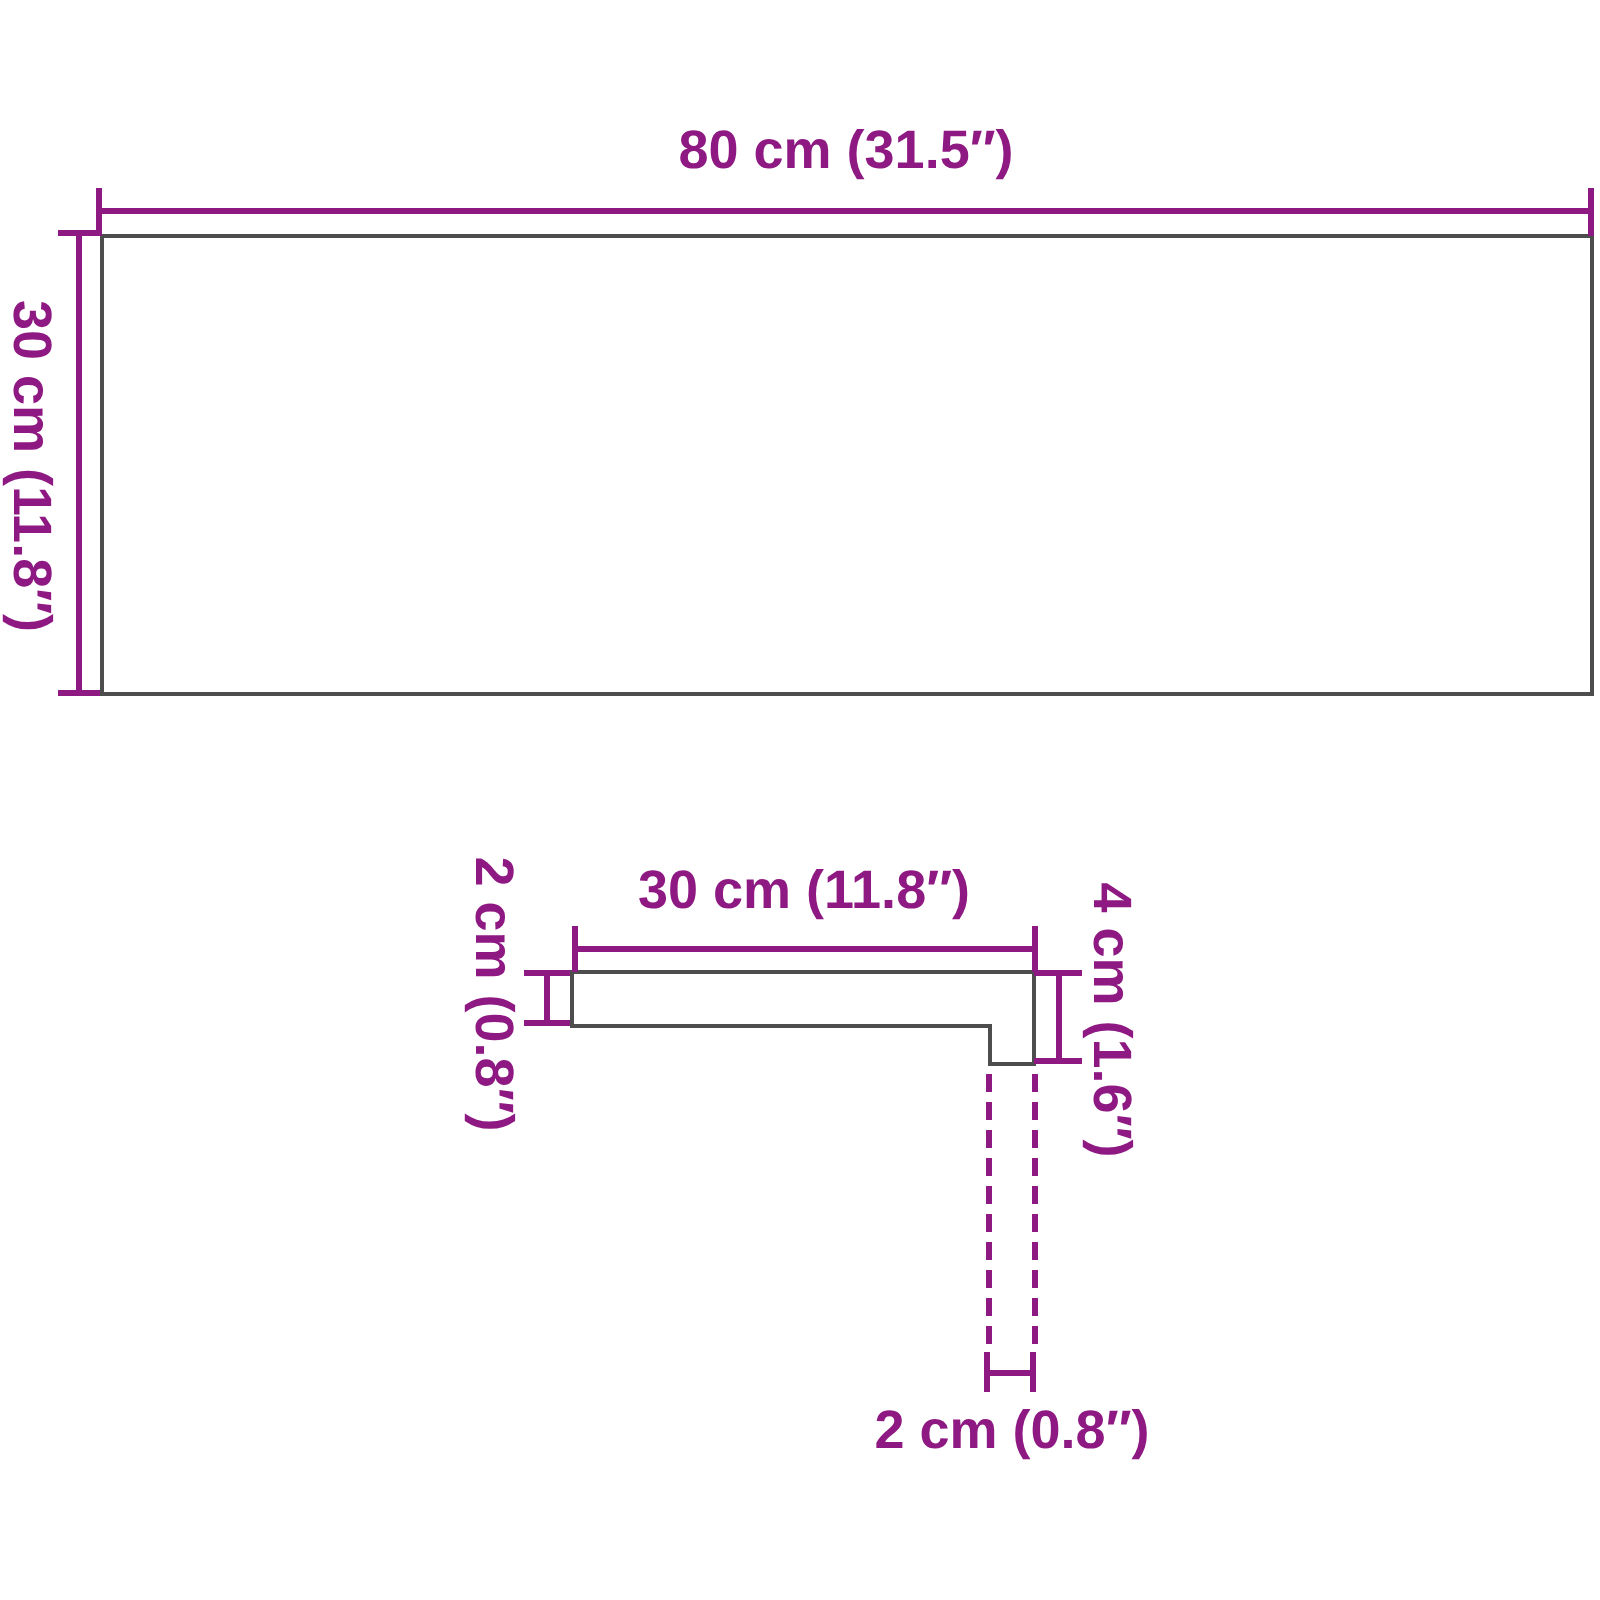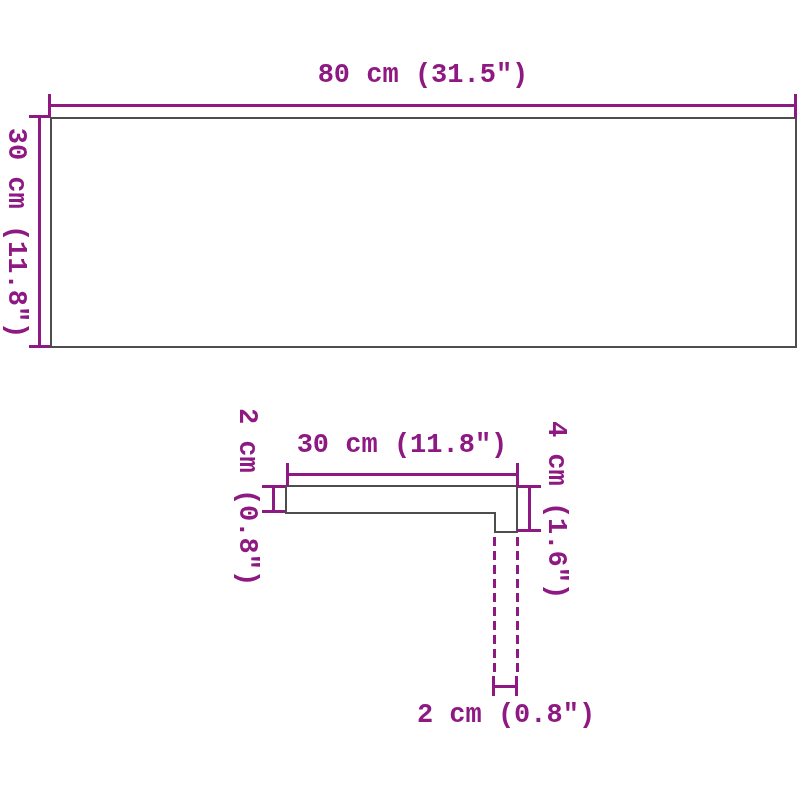--- a/index.html
+++ b/index.html
@@ -5,21 +5,21 @@
   :root{
     --accent:#8E1982;
     --outline:#4D4D4D;
     --bg:#FFFFFF;
   }
   html,body{margin:0;padding:0;background:var(--bg);}
   #canvas{
     position:relative;
     width:800px;height:800px;
     background:var(--bg);
-    font-family:Liberation Mono, monospace;
+    font-family:Liberation Sans, sans-serif;
     overflow:hidden;
   }
   .dim-label{
     position:absolute;
     color:var(--accent);
     font-size:27px;
     font-weight:bold;
     text-align:center;
     white-space:nowrap;
     line-height:1.1;

